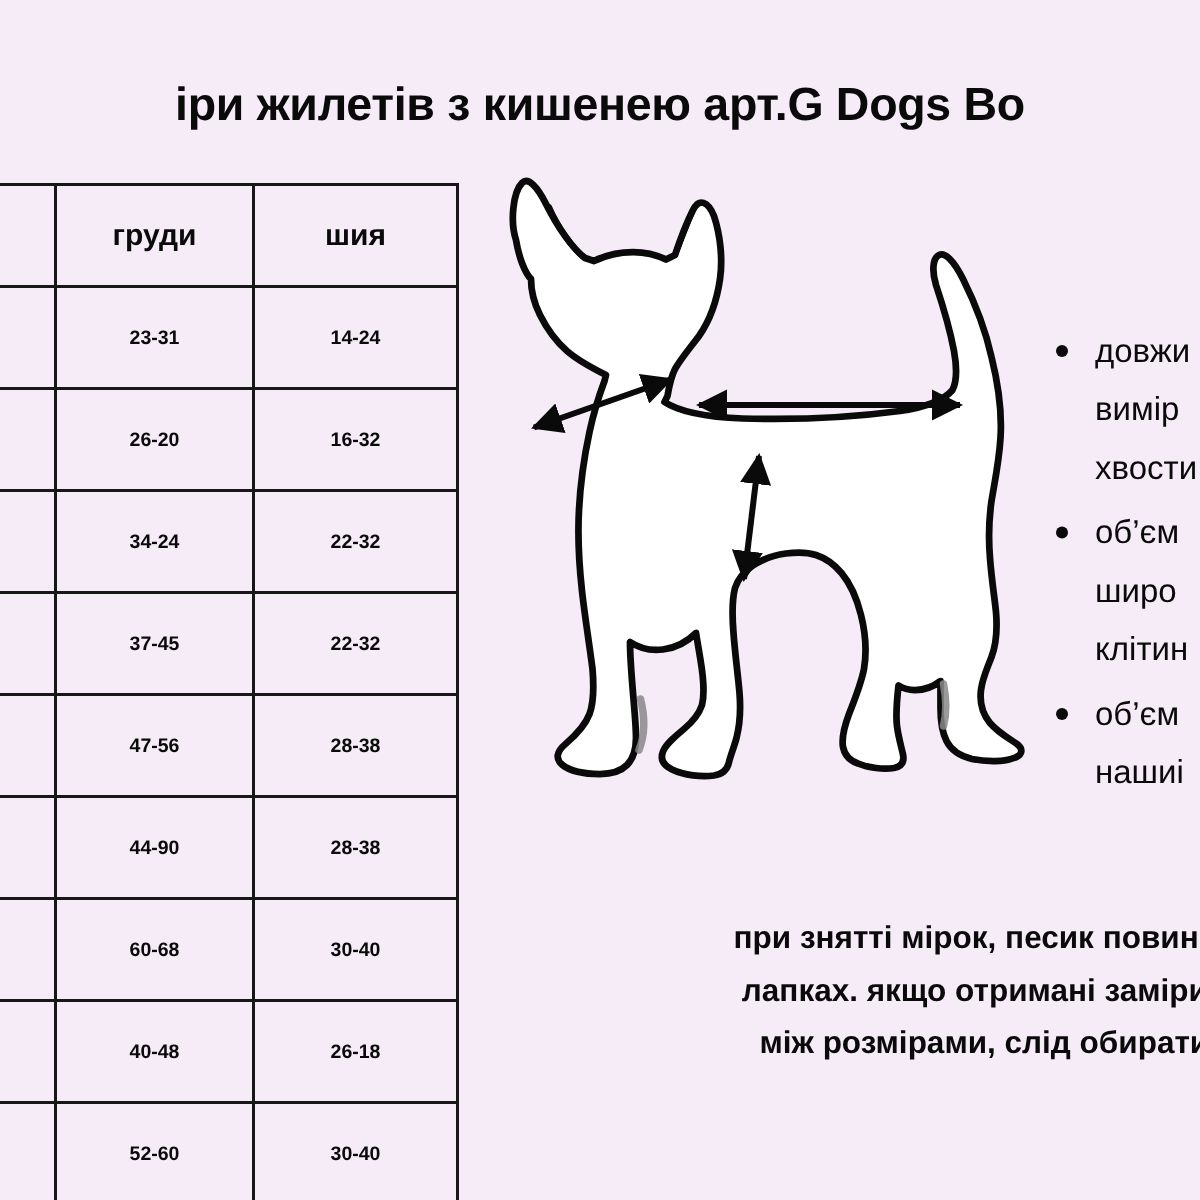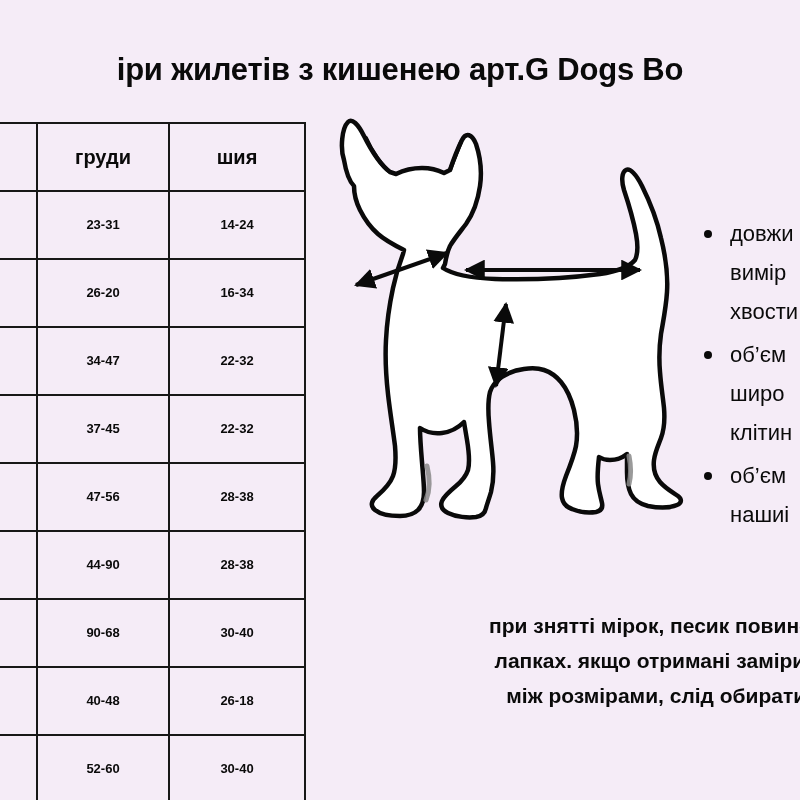--- a/index.html
+++ b/index.html
@@ -139,45 +139,45 @@
           <td>шия</td>
         </tr>
         <tr>
           <td></td>
           <td>23-31</td>
           <td>14-24</td>
         </tr>
         <tr>
           <td></td>
           <td>26-20</td>
-          <td>16-34</td>
-        </tr>
-        <tr>
-          <td></td>
-          <td>34-47</td>
+          <td>16-32</td>
+        </tr>
+        <tr>
+          <td></td>
+          <td>34-24</td>
           <td>22-32</td>
         </tr>
         <tr>
           <td></td>
           <td>37-45</td>
           <td>22-32</td>
         </tr>
         <tr>
           <td></td>
           <td>47-56</td>
           <td>28-38</td>
         </tr>
         <tr>
           <td></td>
           <td>44-90</td>
           <td>28-38</td>
         </tr>
         <tr>
           <td></td>
-          <td>90-68</td>
+          <td>60-68</td>
           <td>30-40</td>
         </tr>
         <tr>
           <td></td>
           <td>40-48</td>
           <td>26-18</td>
         </tr>
         <tr>
           <td></td>
           <td>52-60</td>

